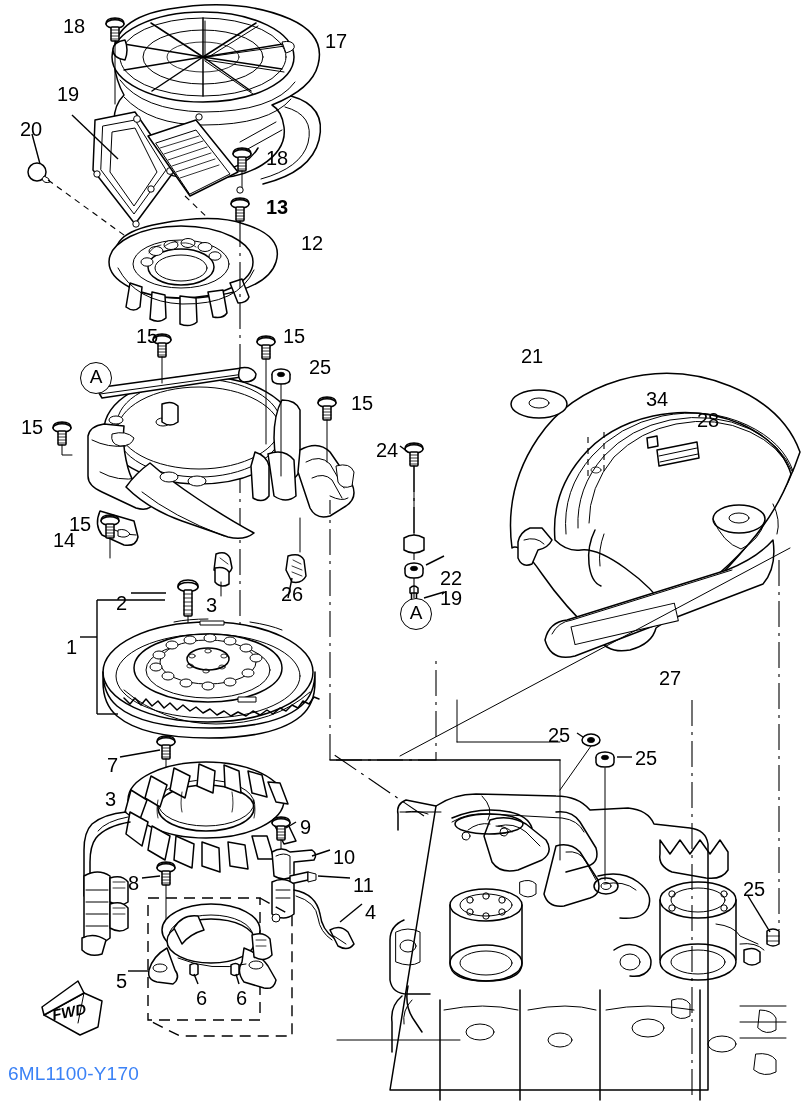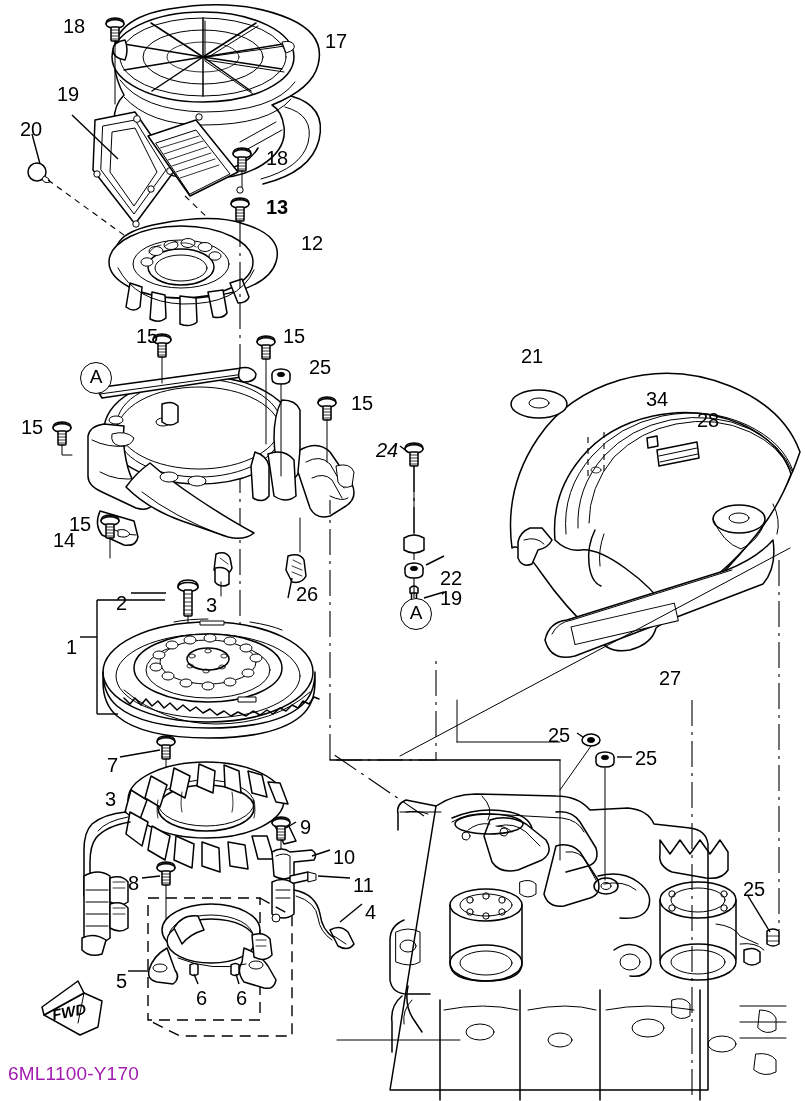--- a/index.html
+++ b/index.html
@@ -43,21 +43,21 @@
     text-align: center;
     line-height: 28px;
     background: #fff;
   }
   #partcode {
     position: absolute;
     left: 8px;
     top: 1063px;
     font-family: "Liberation Sans", sans-serif;
     font-size: 19px;
-    color: #a21caf;
+    color: #3b82f6;
     letter-spacing: 0.2px;
     white-space: nowrap;
     text-align: center;
   }
   #fwdlabel {
     position: absolute;
     left: 52px;
     top: 1003px;
     font-family: "Liberation Sans", sans-serif;
     font-size: 15px;
@@ -706,27 +706,27 @@
   <div class="callout" style="left:266px; top:197px;font-weight:bold;">13</div>
   <div class="callout" style="left:301px; top:233px;">12</div>
   <div class="callout" style="left:136px; top:326px;">15</div>
   <div class="callout" style="left:283px; top:326px;">15</div>
   <div class="callout" style="left:309px; top:357px;">25</div>
   <div class="callout" style="left:521px; top:346px;">21</div>
   <div class="callout" style="left:646px; top:389px;">34</div>
   <div class="callout" style="left:697px; top:410px;">28</div>
   <div class="callout" style="left:351px; top:393px;">15</div>
   <div class="callout" style="left:21px; top:417px;">15</div>
-  <div class="callout" style="left:376px; top:440px;font-style:italic;">24</div>
+  <div class="callout" style="left:376px; top:440px;">24</div>
   <div class="callout" style="left:53px; top:498px;margin-top:32px;">14</div>
   <div class="callout" style="left:69px; top:514px;">15</div>
   <div class="callout" style="left:440px; top:524px;margin-top:44px;">22</div>
   <div class="callout" style="left:440px; top:588px;">19</div>
   <div class="callout" style="left:206px; top:595px;">3</div>
-  <div class="callout" style="left:281px; top:584px;margin-left:15px;">26</div>
+  <div class="callout" style="left:281px; top:584px;">26</div>
   <div class="callout" style="left:116px; top:593px;">2</div>
   <div class="callout" style="left:66px; top:637px;">1</div>
   <div class="callout" style="left:659px; top:668px;">27</div>
   <div class="callout" style="left:548px; top:725px;">25</div>
   <div class="callout" style="left:635px; top:748px;">25</div>
   <div class="callout" style="left:107px; top:755px;">7</div>
   <div class="callout" style="left:105px; top:789px;">3</div>
   <div class="callout" style="left:300px; top:817px;">9</div>
   <div class="callout" style="left:333px; top:847px;">10</div>
   <div class="callout" style="left:353px; top:875px;">11</div>

